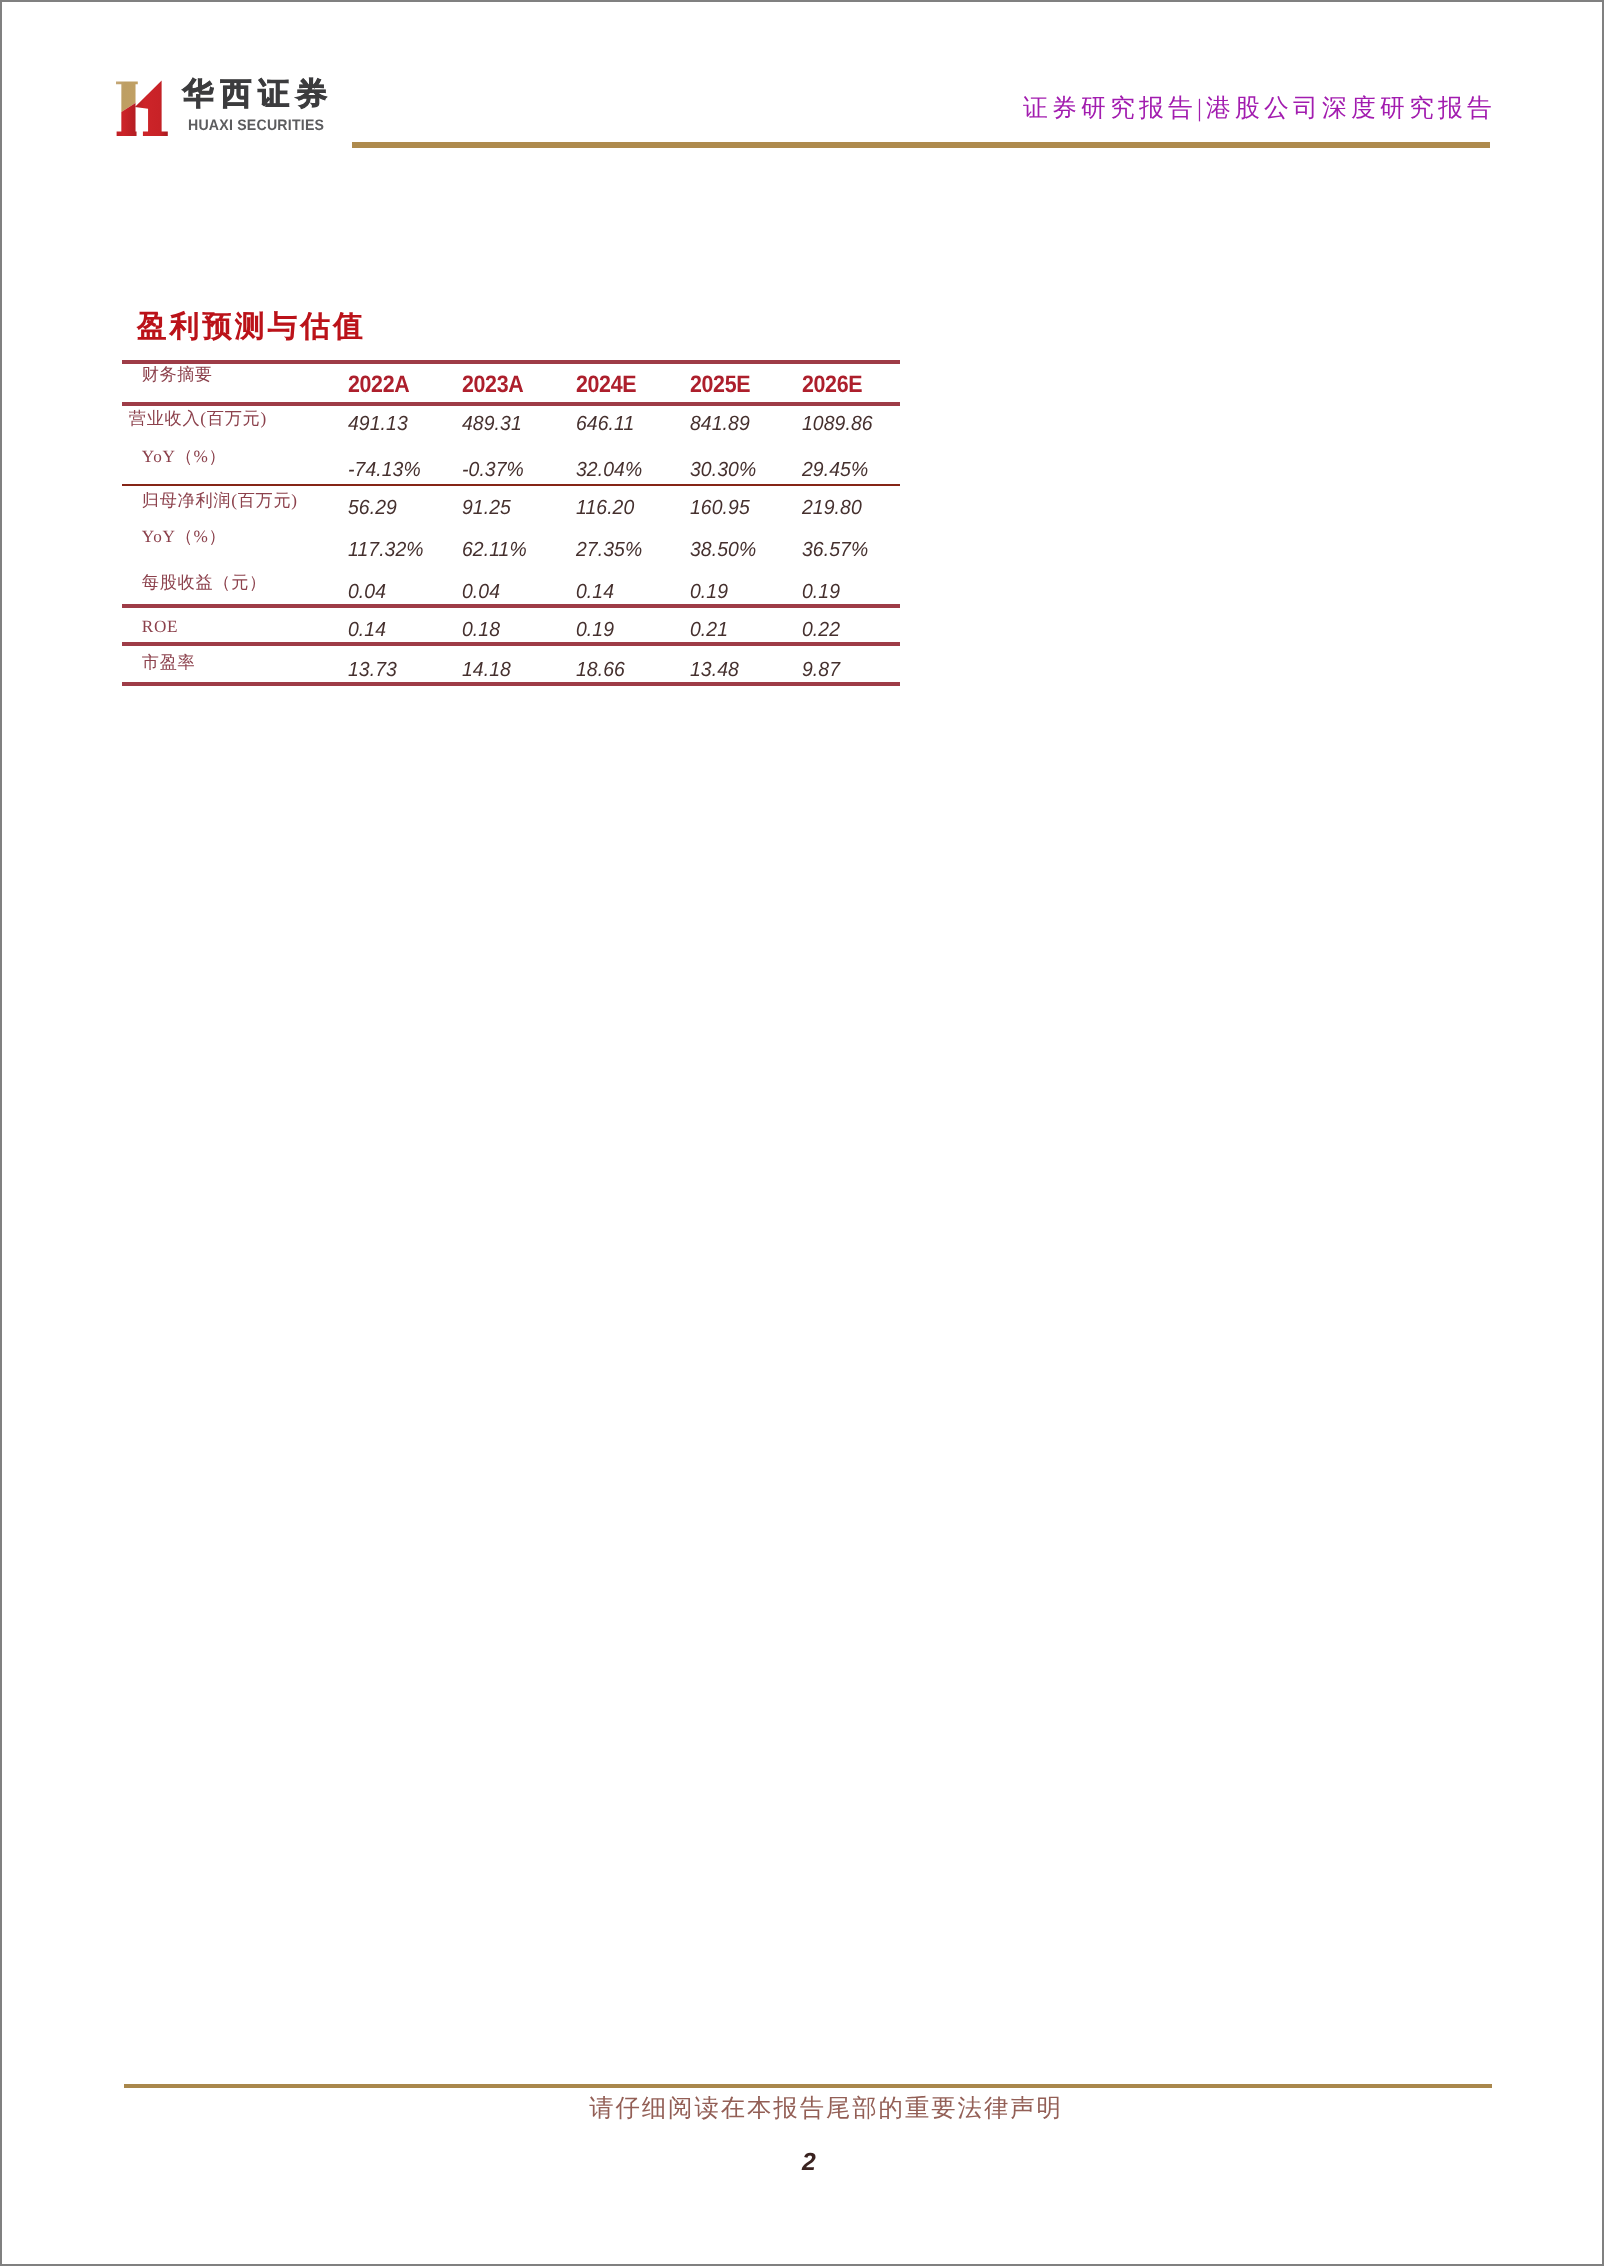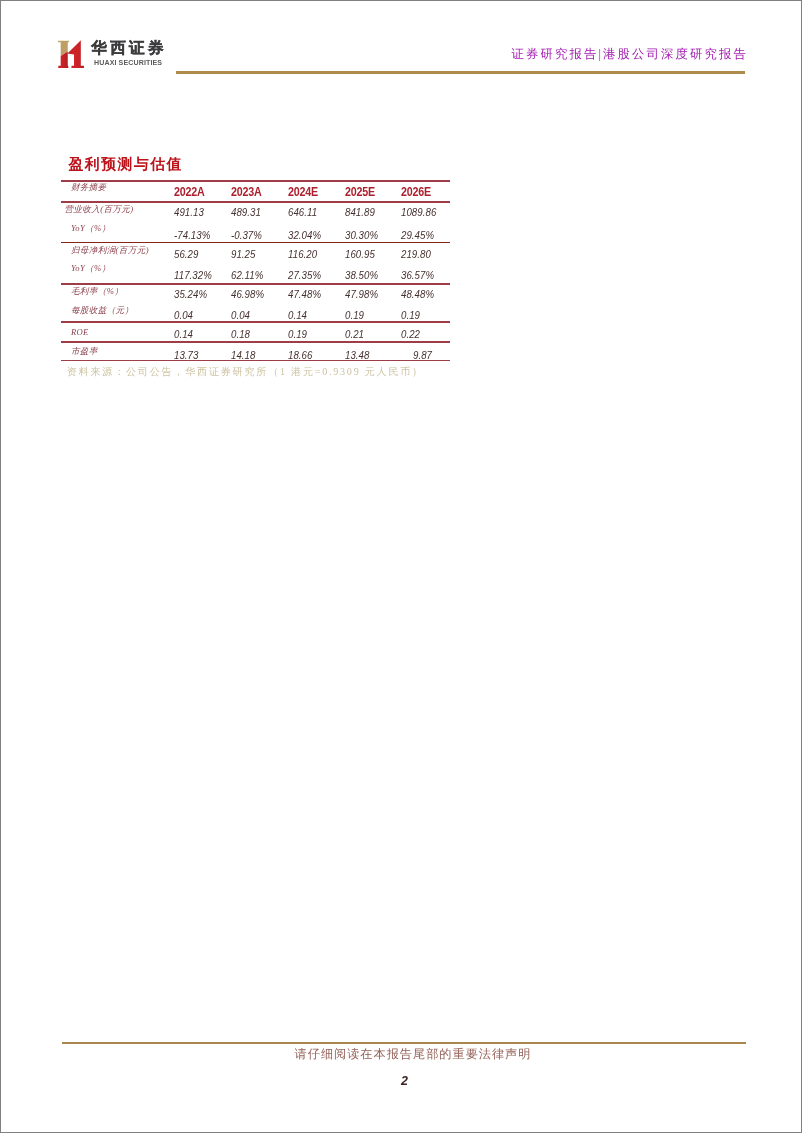--- a/index.html
+++ b/index.html
@@ -37,21 +37,21 @@
   .fin-row{position:relative;width:388.3px;height:19.9px;}
   .fin-row.hdr{height:21.1px;}
   #fin-rows > .fin-row:nth-child(2),#fin-rows > .fin-row:nth-child(3){height:20.2px;}
   #fin-rows > .fin-row:nth-child(4),#fin-rows > .fin-row:nth-child(5){height:20.8px;}
   #fin-rows > .fin-row:nth-child(6),#fin-rows > .fin-row:nth-child(7){height:19.0px;}
   #fin-rows > .fin-row:nth-child(8){height:20.0px;}
   #fin-rows > .fin-row:nth-child(9){height:18.4px;}
   .fin-rule{position:absolute;left:0;top:0;width:388.3px;height:1.75px;background:#9e3c47;}
   .fin-rule.dark{background:#852517;}
   .fin-cell{position:absolute;white-space:nowrap;}
-  .lbl{left:9.5px;color:#8c414c;font-style:italic;font-size:8.6px;letter-spacing:0.35px;}
+  .lbl{left:9.5px;color:#8c414c;font-size:8.6px;letter-spacing:0.35px;}
   .hdr .lbl{font-size:8.6px;letter-spacing:0.25px;}
   .yr{color:#ad1f2c;font-weight:700;font-size:11.9px;font-style:normal;
       font-family:"Liberation Sans",sans-serif;letter-spacing:-0.2px;
       transform:scaleX(0.9);transform-origin:left center;}
   .val{color:#45302e;font-style:italic;font-size:10.2px;letter-spacing:0.05px;transform:scaleX(0.95);transform-origin:left center;
       font-family:"Liberation Sans",sans-serif;}
   .src-note{position:absolute;left:65.8px;top:365.2px;font-size:10.1px;color:#cdc2a0;
             letter-spacing:1.75px;white-space:nowrap;line-height:11px;}
 
   
@@ -143,29 +143,20 @@
         </div>
         <div class="fin-row">
           <div class="fin-cell lbl" style="left: 9.5px; top: 0.7px;">YoY（%）</div>
           <div class="fin-cell val" style="left: 112.6px; top: 7.4px;">117.32%</div>
           <div class="fin-cell val" style="left: 170px; top: 7.4px;">62.11%</div>
           <div class="fin-cell val" style="left: 226.3px; top: 7.4px;">27.35%</div>
           <div class="fin-cell val" style="left: 283.5px; top: 7.4px;">38.50%</div>
           <div class="fin-cell val" style="left: 339.7px; top: 7.4px;">36.57%</div>
         </div>
         <div class="fin-row">
-          <div class="fin-rule"></div>
-          <div class="fin-cell lbl" style="left: 9.5px; top: 2.3px;">毛利率（%）</div>
-          <div class="fin-cell val" style="left: 112.6px; top: 6px;">35.24%</div>
-          <div class="fin-cell val" style="left: 170px; top: 6px;">46.98%</div>
-          <div class="fin-cell val" style="left: 226.3px; top: 6px;">47.48%</div>
-          <div class="fin-cell val" style="left: 283.5px; top: 6px;">47.98%</div>
-          <div class="fin-cell val" style="left: 339.7px; top: 6px;">48.48%</div>
-        </div>
-        <div class="fin-row">
           <div class="fin-cell lbl" style="left: 9.5px; top: 2.4px;">每股收益（元）</div>
           <div class="fin-cell val" style="left: 112.6px; top: 7.4px;">0.04</div>
           <div class="fin-cell val" style="left: 170px; top: 7.4px;">0.04</div>
           <div class="fin-cell val" style="left: 226.3px; top: 7.4px;">0.14</div>
           <div class="fin-cell val" style="left: 283.5px; top: 7.4px;">0.19</div>
           <div class="fin-cell val" style="left: 339.7px; top: 7.4px;">0.19</div>
         </div>
         <div class="fin-row">
           <div class="fin-rule"></div>
           <div class="fin-cell lbl" style="left: 9.5px; top: 6px;">ROE</div>
@@ -175,24 +166,23 @@
           <div class="fin-cell val" style="left: 283.5px; top: 7.6px;">0.21</div>
           <div class="fin-cell val" style="left: 339.7px; top: 7.6px;">0.22</div>
         </div>
         <div class="fin-row">
           <div class="fin-rule"></div>
           <div class="fin-cell lbl" style="left: 9.5px; top: 4.5px;">市盈率</div>
           <div class="fin-cell val" style="left: 112.6px; top: 8.4px;">13.73</div>
           <div class="fin-cell val" style="left: 170px; top: 8.4px;">14.18</div>
           <div class="fin-cell val" style="left: 226.3px; top: 8.4px;">18.66</div>
           <div class="fin-cell val" style="left: 283.5px; top: 8.4px;">13.48</div>
-          <div class="fin-cell val" style="left: 339.7px; top: 8.4px; margin-left: 12px;">9.87</div>
+          <div class="fin-cell val" style="left: 339.7px; top: 8.4px;">9.87</div>
         </div>
         <div class="fin-rule" style="position: relative;"></div>
       </div>
   </div>
-  <div class="src-note">资料来源：公司公告，华西证券研究所（1 港元=0.9309 元人民币）</div>
 
   <div class="ftr-rule"></div>
   <div class="ftr-note">请仔细阅读在本报告尾部的重要法律声明</div>
   <div class="pg-num">2</div>
 
 </div>
 
 </body></html>

